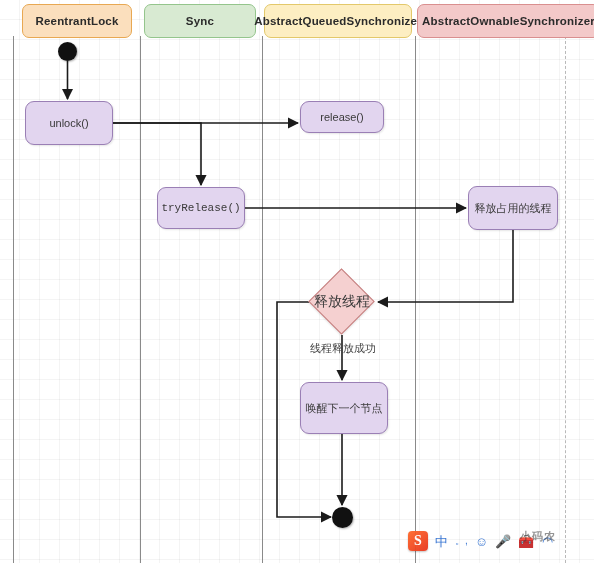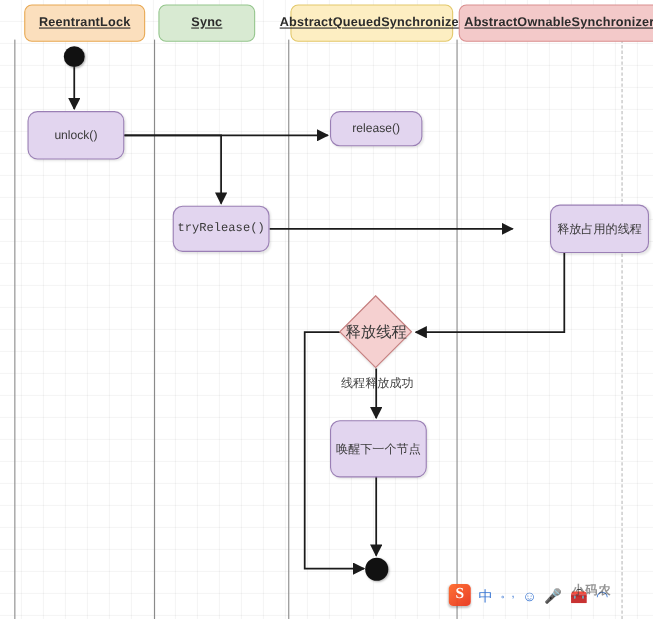--- a/index.html
+++ b/index.html
@@ -22,21 +22,20 @@
   
   .lane-header{
     position:absolute;
     top:4px;height:34px;
     border-radius:7px;
     box-sizing:border-box;
     display:flex;align-items:center;justify-content:center;
     font-size:11.5px;font-weight:bold;color:#2b2b2b;
     letter-spacing:0.2px;
     white-space:nowrap;
-    text-decoration:underline;
   }
   .lane-divider{
     position:absolute;
     width:1px;
     background:#8a8a8a;
   }
   .lane-divider.dashed{
     background:none;
     border-left:1px dashed #b9b9b9;
     width:0;
@@ -123,21 +122,21 @@
 
   <div class="lane-divider" style="left:13px;top:36px;height:527px;"></div>
   <div class="lane-divider" style="left:140px;top:36px;height:527px;"></div>
   <div class="lane-divider" style="left:262px;top:36px;height:527px;"></div>
   <div class="lane-divider" style="left:415px;top:36px;height:527px;"></div>
   <div class="lane-divider dashed" style="left:565px;top:36px;height:527px;"></div>
 
   <div class="lane-header" style="left:22px;width:110px;background:#fbdfbd;border:1px solid #e8a852;">
     <span>ReentrantLock</span>
   </div>
-  <div class="lane-header" style="left:144px;width:88px;background:#d8ead2;border:1px solid #94c58c;">
+  <div class="lane-header" style="left:144px;width:112px;background:#d8ead2;border:1px solid #94c58c;">
     <span>Sync</span>
   </div>
   <div class="lane-header" style="left:264px;width:148px;background:#fdeec2;border:1px solid #e3c86a;">
     <span>AbstractQueuedSynchronizer</span>
   </div>
   <div class="lane-header" style="left:417px;width:183px;background:#f3c9c9;border:1px solid #d98f8f;">
     <span>AbstractOwnableSynchronizer</span>
   </div>
 
   <svg class="wires" viewBox="0 0 594 563">
@@ -173,21 +172,21 @@
   </div>
 
   <div class="node" style="left:300px;top:101px;width:84px;height:32px;">
     <span>release()</span>
   </div>
 
   <div class="node" style="left:157px;top:187px;width:88px;height:42px;font-family:Liberation Mono, monospace;">
     <span>tryRelease()</span>
   </div>
 
-  <div class="node cjk" style="left:468px;top:186px;width:90px;height:44px;margin-left:32px;">
+  <div class="node cjk" style="left:468px;top:186px;width:90px;height:44px;">
     <span>释放占用的线程</span>
   </div>
 
   <div class="diamond" style="left:309px;top:269px;width:47px;height:47px;margin-left:9px;margin-top:9px;"></div>
   <div class="diamond-label" style="left:309px;top:269px;width:66px;height:66px;">释放线程</div>
 
   <div class="edge-label" style="left:310px;top:341px;">线程释放成功</div>
 
   <div class="node cjk" style="left:300px;top:382px;width:88px;height:52px;">
     <span>唤醒下一个节点</span>

